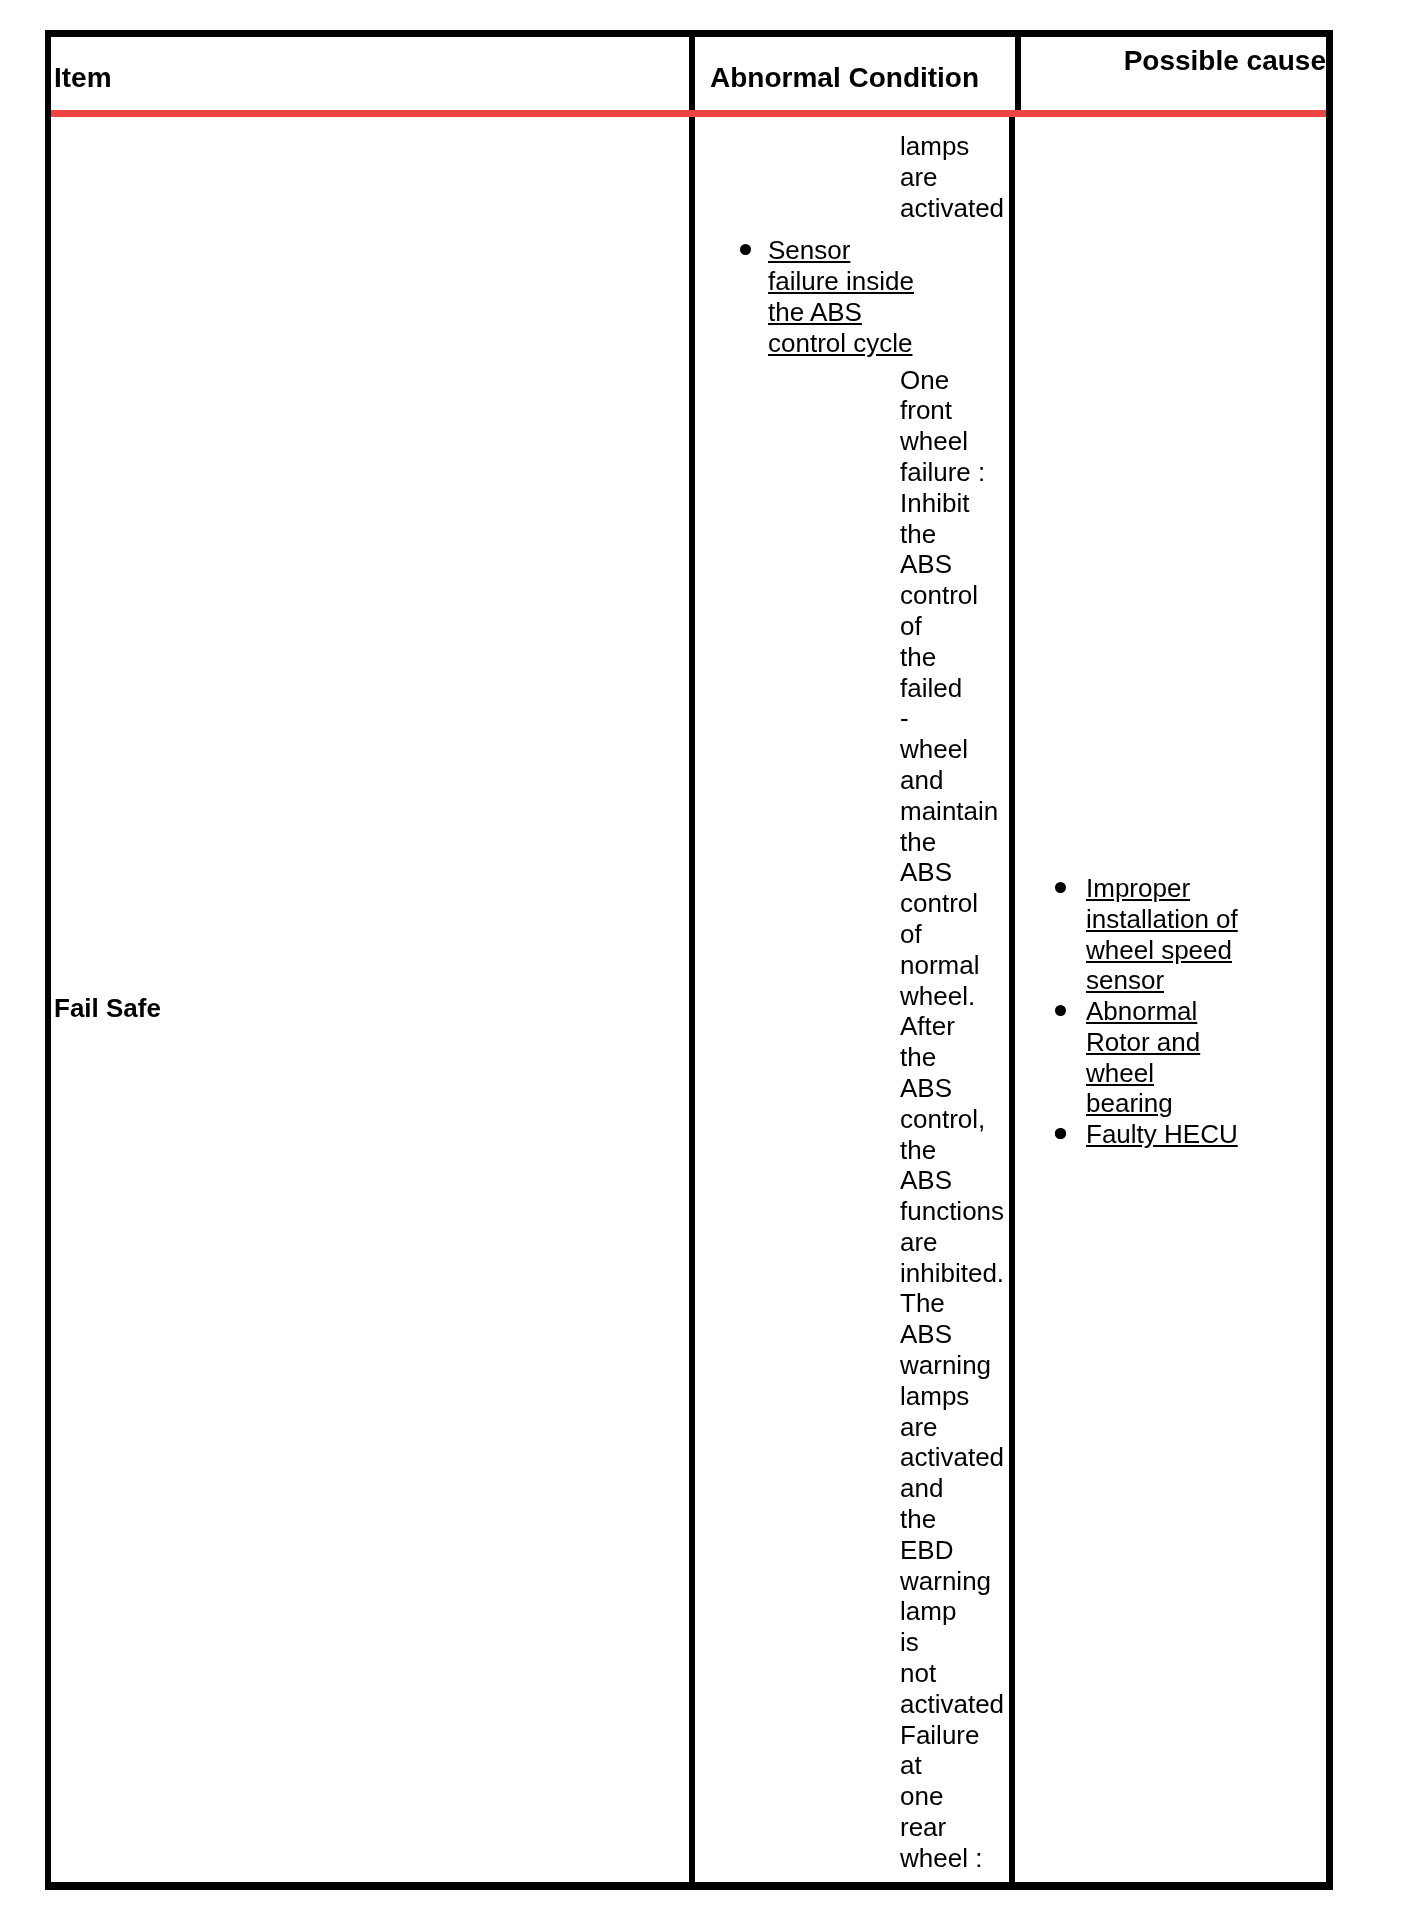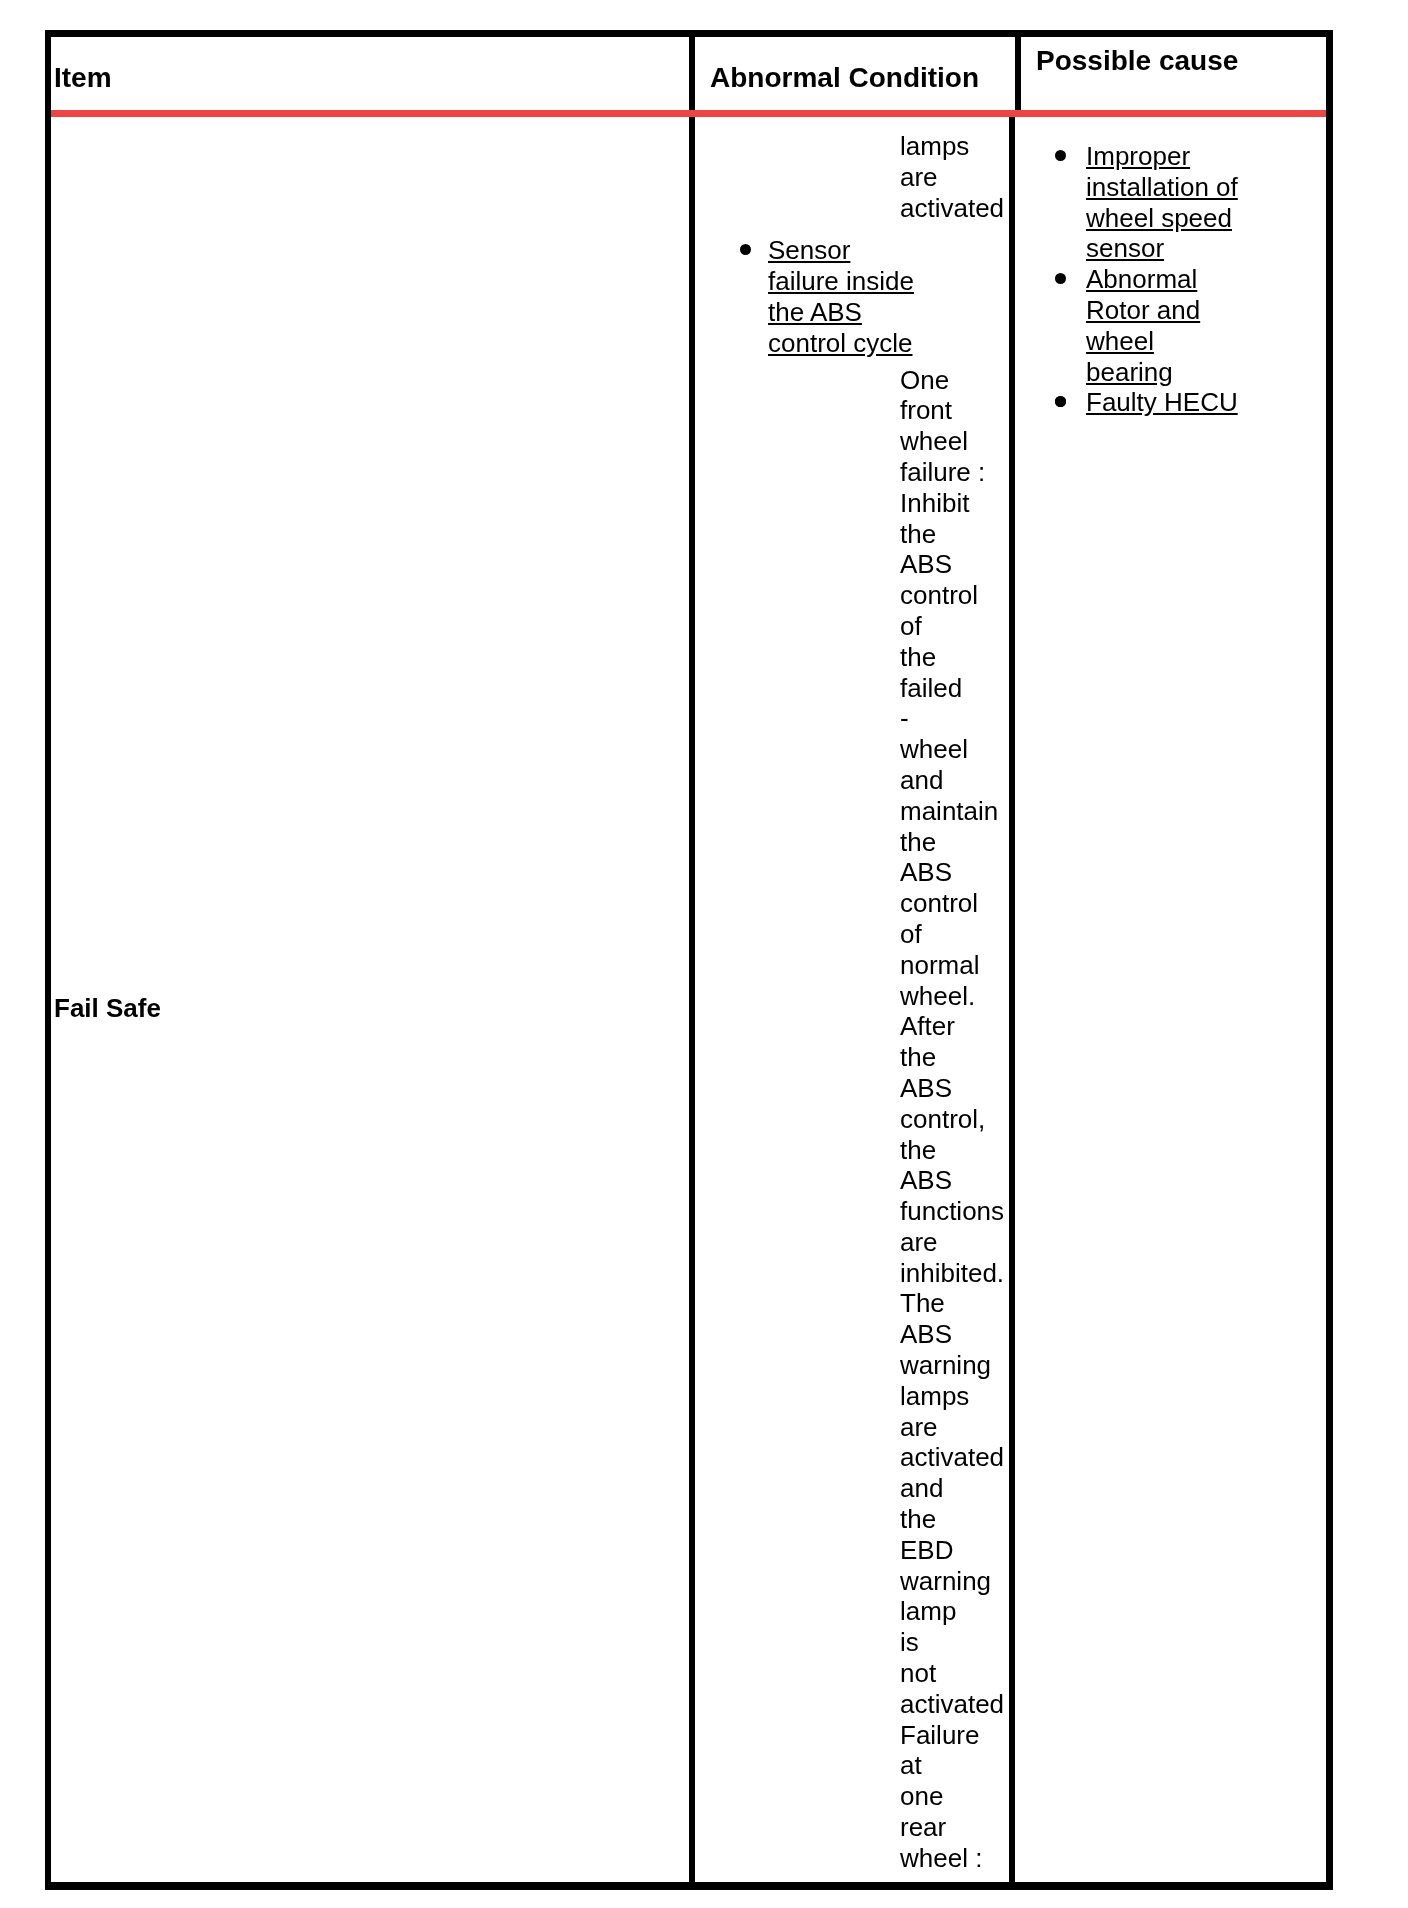--- a/index.html
+++ b/index.html
@@ -24,25 +24,25 @@
   .trow { display:flex; width:100%; min-height:0; }
   .thead { flex:0 0 80px; border-bottom:7px solid #ef4444;gap:6px; }
   .tbody { flex:1 1 auto; }
   .cell { min-width:0; }
   .c1 { width:644px; border-right:6px solid #000; }
   .c2 { width:320px; border-right:6px solid #000; }
   .c3 { flex:1; }
   .th { font-weight:bold; font-size:28px; line-height:30px; display:flex; }
   .th.c1 { align-items:center; padding:8px 0 0 3px; }
   .th.c2 { align-items:center; padding:8px 0 0 9px; }
-  .th.c3 { align-items:flex-start; padding:9px 0 0 9px; }
+  .th.c3 { align-items:flex-start; padding:9px 0 0 9px;justify-content:flex-end; }
   .td { font-size:26px; line-height:30.8px; }
   .td.c1 { display:flex; align-items:center; padding:18px 0 0 3px;font-weight:bold; }
   .td.c2 { padding:14px 0 0 0; overflow:hidden; }
-  .td.c3 { display:flex; flex-direction:column; padding:24px 0 0 0; overflow:hidden; }
+  .td.c3 { display:flex; flex-direction:column; justify-content:center; padding:24px 0 0 0; overflow:hidden; }
   .ml { white-space:pre-line; }
   .subcol {
     margin-left:205px;
     width:109px;
     overflow:hidden;
     white-space:pre-line;
   }
   .li { position:relative; padding-left:73px;text-decoration:underline; }
   .dot {
     position:absolute; left:45px; top:9px;

